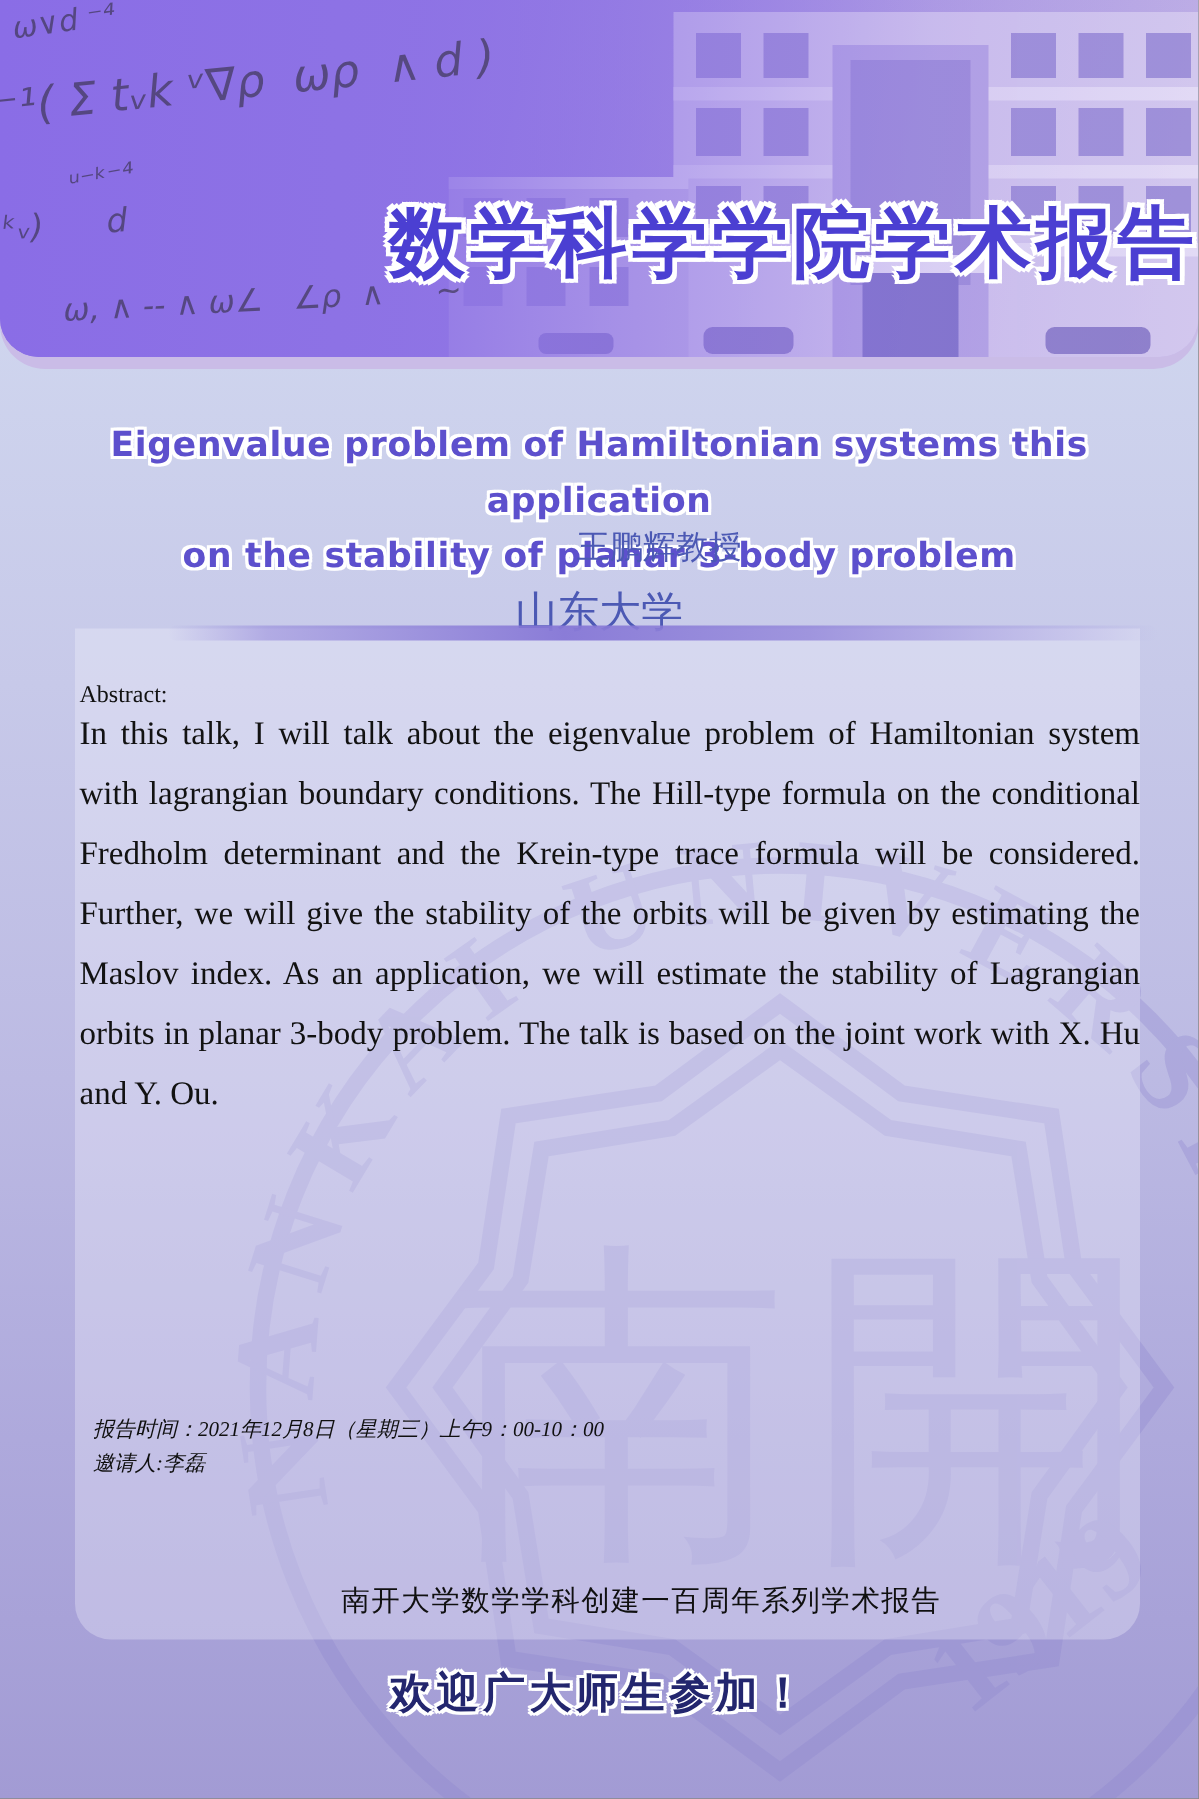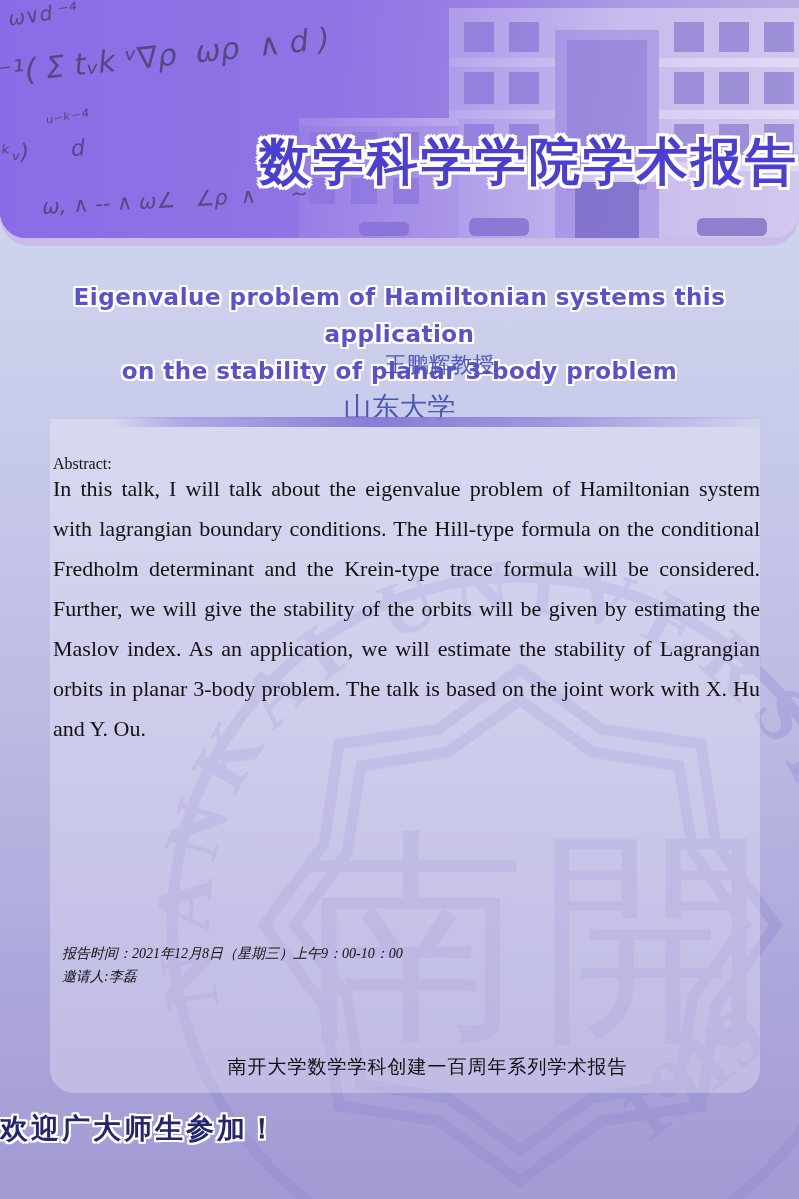--- a/index.html
+++ b/index.html
@@ -39,21 +39,21 @@
   .affiliation{position:absolute;top:389px;left:0;width:100%;text-align:center;font-size:28px;color:#4c59b4;}
 
   
   .panel{position:absolute;left:50px;top:419px;width:710px;height:674px;background:rgba(248,250,255,.30);border-radius:0 0 24px 24px;}
   .ribbon{position:absolute;left:112px;top:417px;width:660px;height:10px;border-radius:5px;
           background:linear-gradient(90deg,rgba(141,127,216,0) 0%,rgba(141,127,216,.5) 10%,rgba(134,119,214,.95) 40%,rgba(141,127,216,.75) 65%,rgba(160,148,224,.25) 92%,rgba(160,148,224,0) 100%);}
   .abstract-label{position:absolute;left:53px;top:419px;font-size:16px;color:#121212;margin-top:36px;}
   .abstract-body{position:absolute;left:53px;top:447px;width:707px;font-size:22px;line-height:40px;text-align:justify;color:#121212;}
   .details{position:absolute;left:62px;top:942px;font-size:14px;line-height:23px;color:#101010;font-style:italic;}
   .series{position:absolute;left:0;top:1054px;width:100%;text-align:center;font-size:19px;letter-spacing:1px;color:#101010;padding-left:28px;}
-  .welcome{position:absolute;left:0;top:1110px;width:100%;text-align:left;
+  .welcome{position:absolute;left:0;top:1110px;width:100%;text-align:center;
            font-family:"DejaVu Sans",sans-serif;font-weight:bold;font-size:28px;letter-spacing:3px;color:#23266e;}
 </style>
 </head>
 <body>
 
 <div class="page">
 
   <svg class="seal" width="760" height="760" viewBox="0 0 760 760">
     <defs>
       <path id="sealArc" d="M 84,470 A 310,310 0 1 1 676,470"></path>

